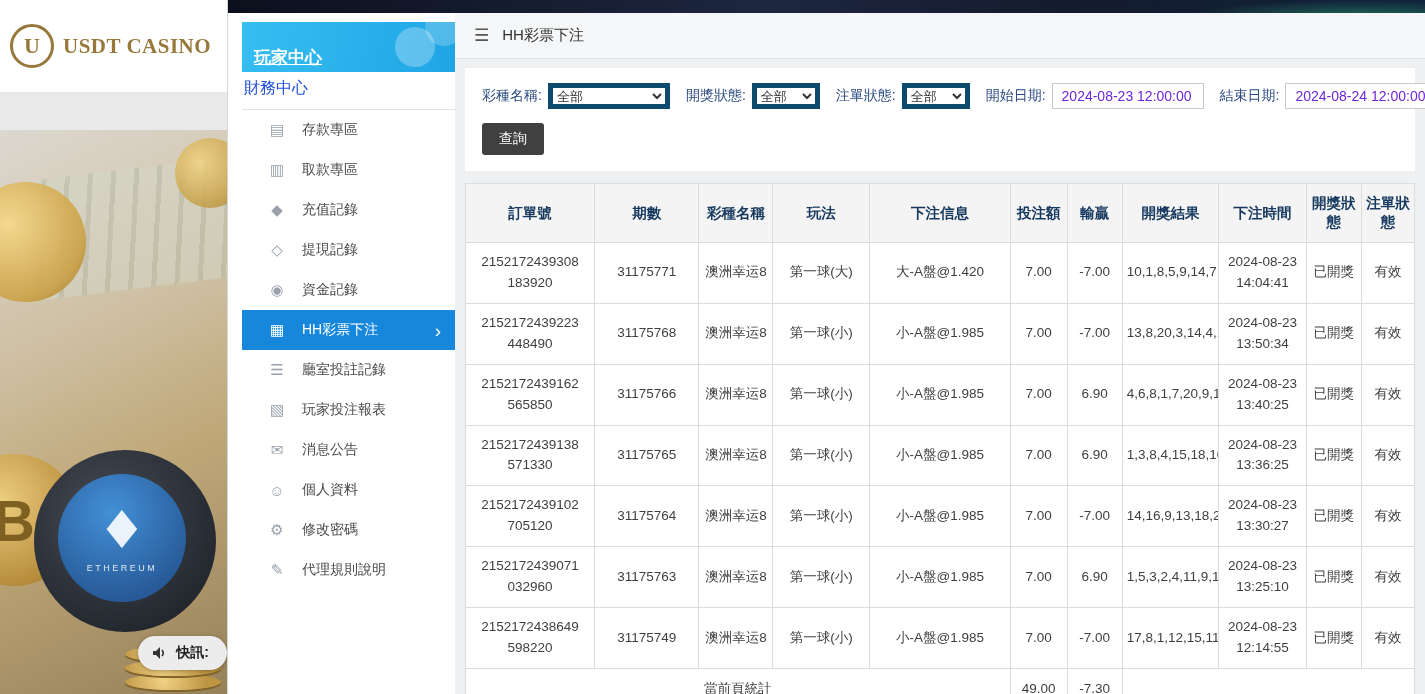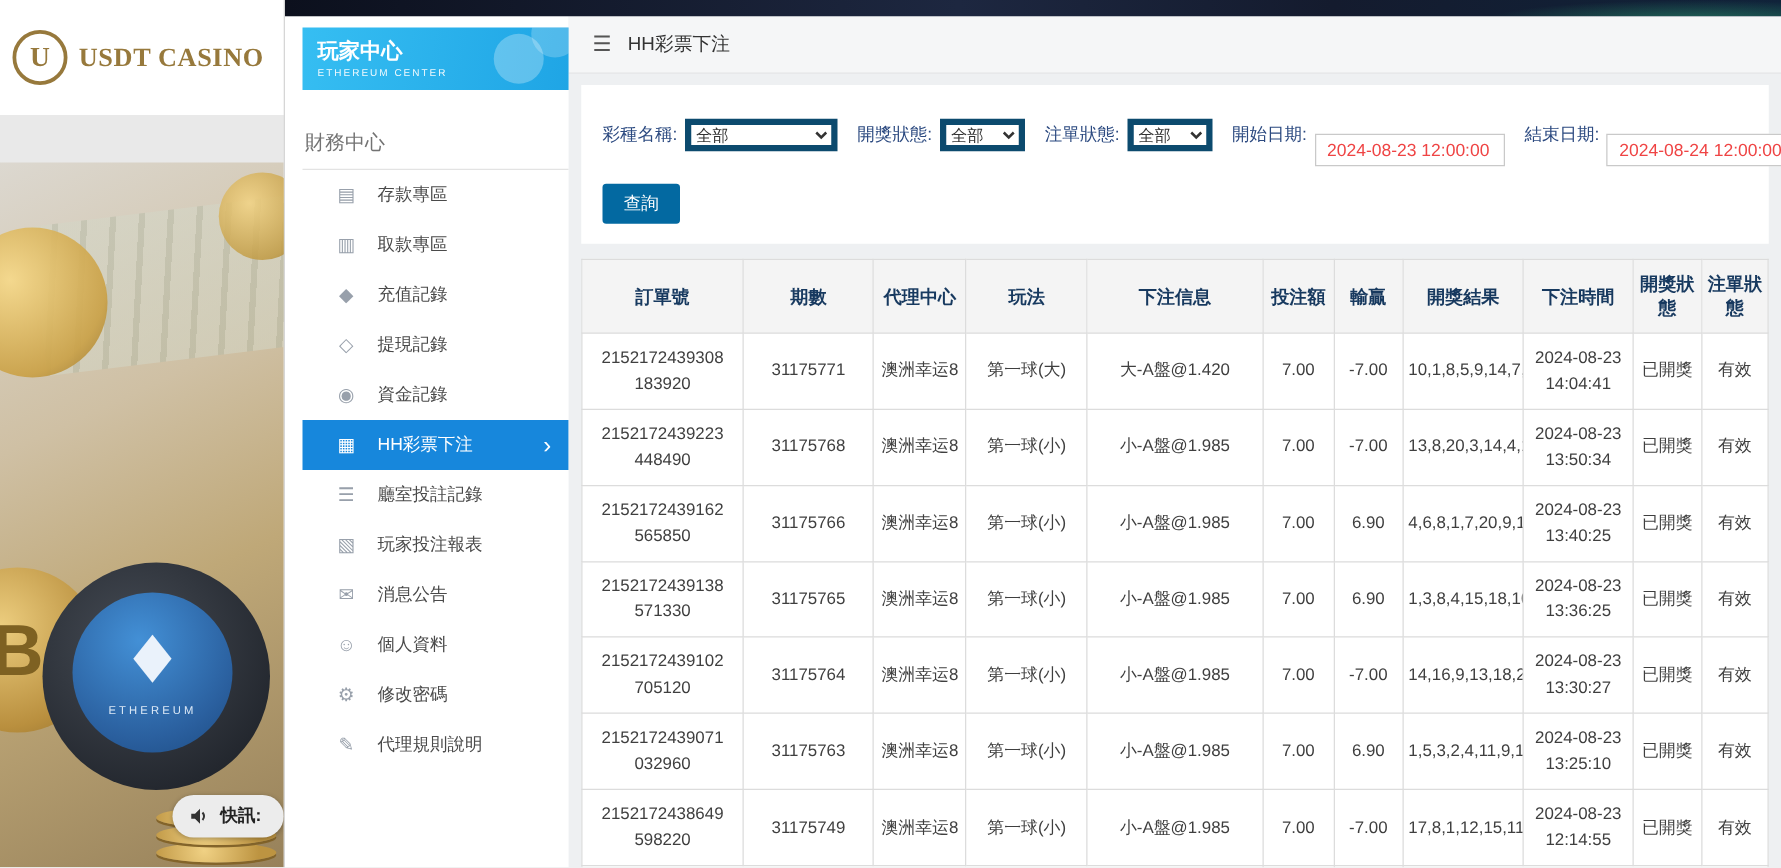--- a/index.html
+++ b/index.html
@@ -42,52 +42,52 @@
   
   .right-col { flex:1; display:flex; flex-direction:column; min-width:0; }
   .top-dark-bar { height:13px; position:relative; overflow:hidden;
                   background:linear-gradient(90deg,#0c101d,#1d2740 45%,#141b2e 70%,#10233a); }
   .top-dark-bar::after { content:""; position:absolute; right:0; top:0; width:240px; height:100%;
                   background:radial-gradient(ellipse at 72% 130%,rgba(45,160,115,.55),transparent 70%); }
   .body-row { flex:1; display:flex; min-height:0; }
 
   
   .sidebar { flex:0 0 227px; width:227px; background:#fff; padding-left:14px; overflow:hidden; }
-  .sidebar-header { margin-top:9px; height:50px; position:relative; overflow:hidden; color:#fff; padding:7px 12px;
-                    background:linear-gradient(100deg,#36bef2,#1fa5e5); cursor:default; }
+  .sidebar-header { margin-top:9px; height:50px; position:relative; overflow:hidden; color:#fff; padding:24px 12px;
+                    background:linear-gradient(100deg,#36bef2,#1fa5e5); cursor:default;text-decoration:underline; }
   .sidebar-header::before { content:""; position:absolute; right:20px; top:5px; width:40px; height:40px; border-radius:50%;
                     background:rgba(255,255,255,.28); }
   .sidebar-header::after { content:""; position:absolute; right:-8px; top:-14px; width:38px; height:38px; border-radius:50%;
                     background:rgba(255,255,255,.22); }
   .sb-title { font-size:17px; font-weight:bold; position:relative; z-index:1; }
   .sb-sub { font-size:8px; letter-spacing:1.6px; margin-top:2px; opacity:.92; position:relative; z-index:1; }
-  .sb-section { margin-top:26px; padding:6px 2px 10px; font-size:16px; color:#737373; border-bottom:1px solid #e3e3e3; }
+  .sb-section { margin-top:0; padding:6px 2px 10px; font-size:16px; color:#1d4ed8; border-bottom:1px solid #e3e3e3; }
   .sb-item { display:flex; align-items:center; height:40px; padding-left:26px; cursor:pointer;
              color:#4a4a4a; font-size:14px; }
   .sb-icon { width:18px; margin-right:16px; color:#98a0ab; font-size:15px; text-align:center; }
   .sb-item.active { background:#1787dc; color:#fff; }
   .sb-item.active .sb-icon { color:#fff; }
   .chev { margin-left:auto; margin-right:14px; font-size:19px; line-height:1; color:#fff; }
 
   
   .main { flex:1; display:flex; flex-direction:column; min-width:0; background:#eef0f2; }
   .page-header { height:46px; flex:0 0 46px; display:flex; align-items:center; gap:13px; padding:0 19px;
                  background:#f5f6f7; border-bottom:1px solid #e3e4e6; }
   .hamburger { font-size:17px; color:#555; cursor:pointer; }
   .page-title { font-size:15px; color:#333; }
   .content { flex:1; padding:9px 10px 0; overflow:hidden; }
   .filter-panel { background:#fff; padding:15px 17px 16px; }
   .filter-row { display:flex; }
   .f-group { display:flex; align-items:center; gap:6px; margin-right:16px; font-size:14px; color:#2c4a80; white-space:nowrap; }
   select { height:26px; border:5px solid #0c4a6e; background:#fff; font-size:13px; color:#333; min-width:68px;
            font-family:inherit; }
   select.wide { min-width:122px; }
-  input.date { height:26px; border:1px solid #c9c9c9; padding:2px 9px; font-size:14px; color:#ef4444; width:152px;
-               font-family:inherit;margin-top:24px; }
-  .query-btn { margin-top:14px; background:#0369a1; color:#fff; border:none; font-size:14px; padding:7px 17px;
+  input.date { height:26px; border:1px solid #c9c9c9; padding:2px 9px; font-size:14px; color:#6d28d9; width:152px;
+               font-family:inherit; }
+  .query-btn { margin-top:14px; background:#404040; color:#fff; border:none; font-size:14px; padding:7px 17px;
                border-radius:3px; cursor:pointer; }
 
   .data-table { width:100%; border-collapse:collapse; background:#fff; margin-top:12px; table-layout:fixed; }
   .data-table th { border:1px solid #dcdcdc; background:#f4f4f4; color:#17395f; font-size:14.5px; font-weight:bold;
                    padding:10px 2px; overflow:hidden; }
   .data-table td { border:1px solid #dcdcdc; font-size:13.5px; color:#3f3f3f; text-align:center; padding:9px 4px;
                    background:#fff; line-height:1.55; overflow:hidden; }
   .data-table td:first-child { word-break:break-all; padding:9px 12px; }
   .data-table tr.summary td { padding:10px 4px; }
 </style>
@@ -239,21 +239,21 @@
                 <col style="width:5.8%">
                 <col style="width:10.2%">
               <col style="width:9.2%">
                 <col style="width:5.8%">
                 <col style="width:5.6%">
             </colgroup>
             <thead>
               <tr id="table-head-row">
                   <th>訂單號</th>
                   <th>期數</th>
-                  <th>代理中心</th>
+                  <th>彩種名稱</th>
                   <th>玩法</th>
                   <th>下注信息</th>
                   <th>投注額</th>
                   <th>輸贏</th>
                   <th>開獎結果</th>
                   <th>下注時間</th>
                   <th>開獎狀態</th>
                   <th>注單狀態</th>
                 </tr>
             </thead>

